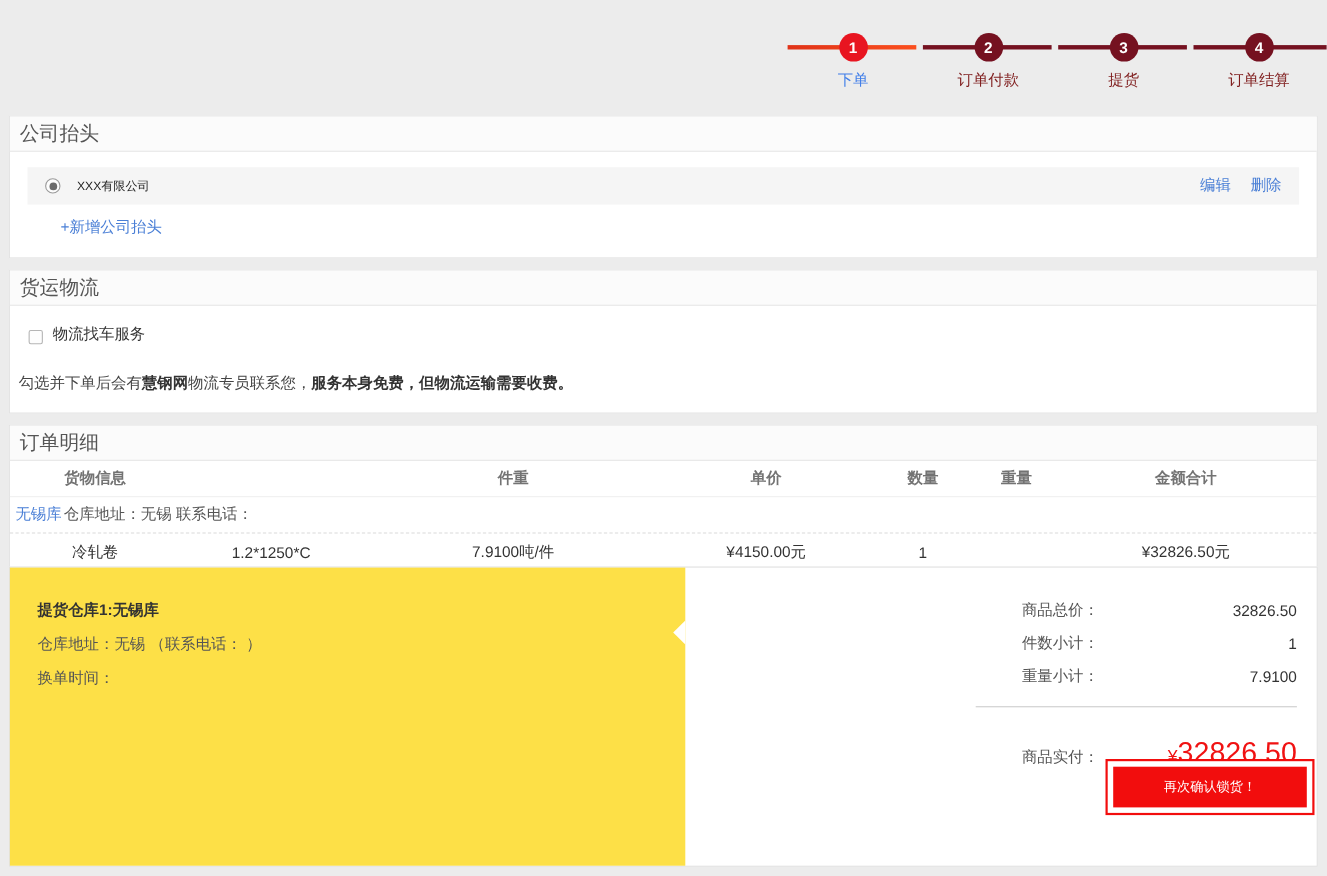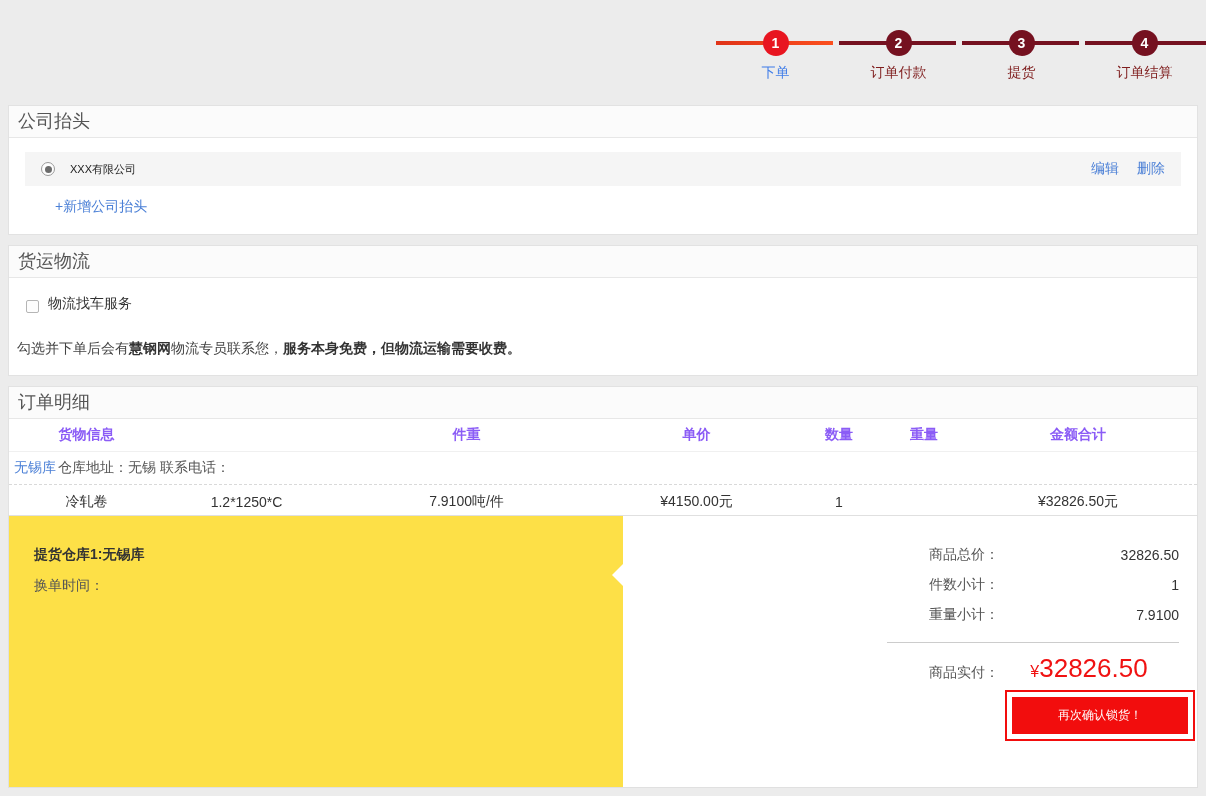--- a/index.html
+++ b/index.html
@@ -76,21 +76,21 @@
   .check-label { margin-left: 9px; color: #333; }
   .logi-note { margin-top: 27px; color: #444; }
   .logi-note b { color: #333; }
 
   
   .tbl-row {
     display: grid;
     grid-template-columns: 155px 165px 275px 185px 100px 70px 1fr;
     align-items: center;
   }
-  .tbl-head { height: 33px; font-weight: bold; color: #8b5cf6; border-bottom: 1px solid #f0f0f0; }
+  .tbl-head { height: 33px; font-weight: bold; color: #737373; border-bottom: 1px solid #f0f0f0; }
   .tbl-head > div { text-align: center; }
   .wh-row {
     height: 33px; display: flex; align-items: center;
     padding-left: 5px; border-bottom: 1px dashed #d9d9d9; color: #555;
   }
   .wh-row .blue-link { margin-right: 2px; }
   .data-row { height: 35px; border-bottom: 1px dashed #d9d9d9; }
   .data-row > div { text-align: center; color: #333; }
   .red-text { color: #f43b3b; }
 
@@ -116,21 +116,21 @@
     height: 30px;
   }
   .sum-label { color: #555; }
   .sum-value { width: 180px; text-align: right; color: #333; }
   .sum-divider {
     width: 292px; margin: 12px 0 10px auto;
     border-top: 1px solid #ccc;
   }
   .pay-row { display: flex; justify-content: flex-end; align-items: baseline; }
   .pay-label { color: #555; }
-  .pay-value { width: 180px; text-align: center; color: #f01212; }
+  .pay-value { width: 180px; text-align: right; color: #f01212; margin-top: 16px; }
   .pay-currency { font-size: 16px; }
   .pay-amount { font-size: 26px; }
   .confirm-wrap {
     position: absolute; right: 2px; bottom: 46px;
     width: 190px; border: 2px solid #f20d0d; background: #fff; padding: 5px;
     cursor: pointer;
   }
   .confirm-btn {
     background: #f20d0d; color: #fff; font-size: 12px;
     text-align: center; line-height: 37px; height: 37px;
@@ -220,20 +220,21 @@
       <div>1</div>
       <div></div>
       <div class="red-text">¥32826.50元</div>
     </div>
   </div>
 </div>
 
 <div class="bottom">
   <div class="bottom-left">
     <div class="bl-title">提货仓库1:无锡库</div>
+    <div class="bl-line">仓库地址：无锡 （联系电话： ）</div>
     <div class="bl-line">换单时间：</div>
     <div class="notch"></div>
   </div>
 
   <div class="bottom-right">
     <div class="sum-row">
       <span class="sum-label">商品总价：</span>
       <span class="sum-value red-text">32826.50</span>
     </div>
     <div class="sum-row">

